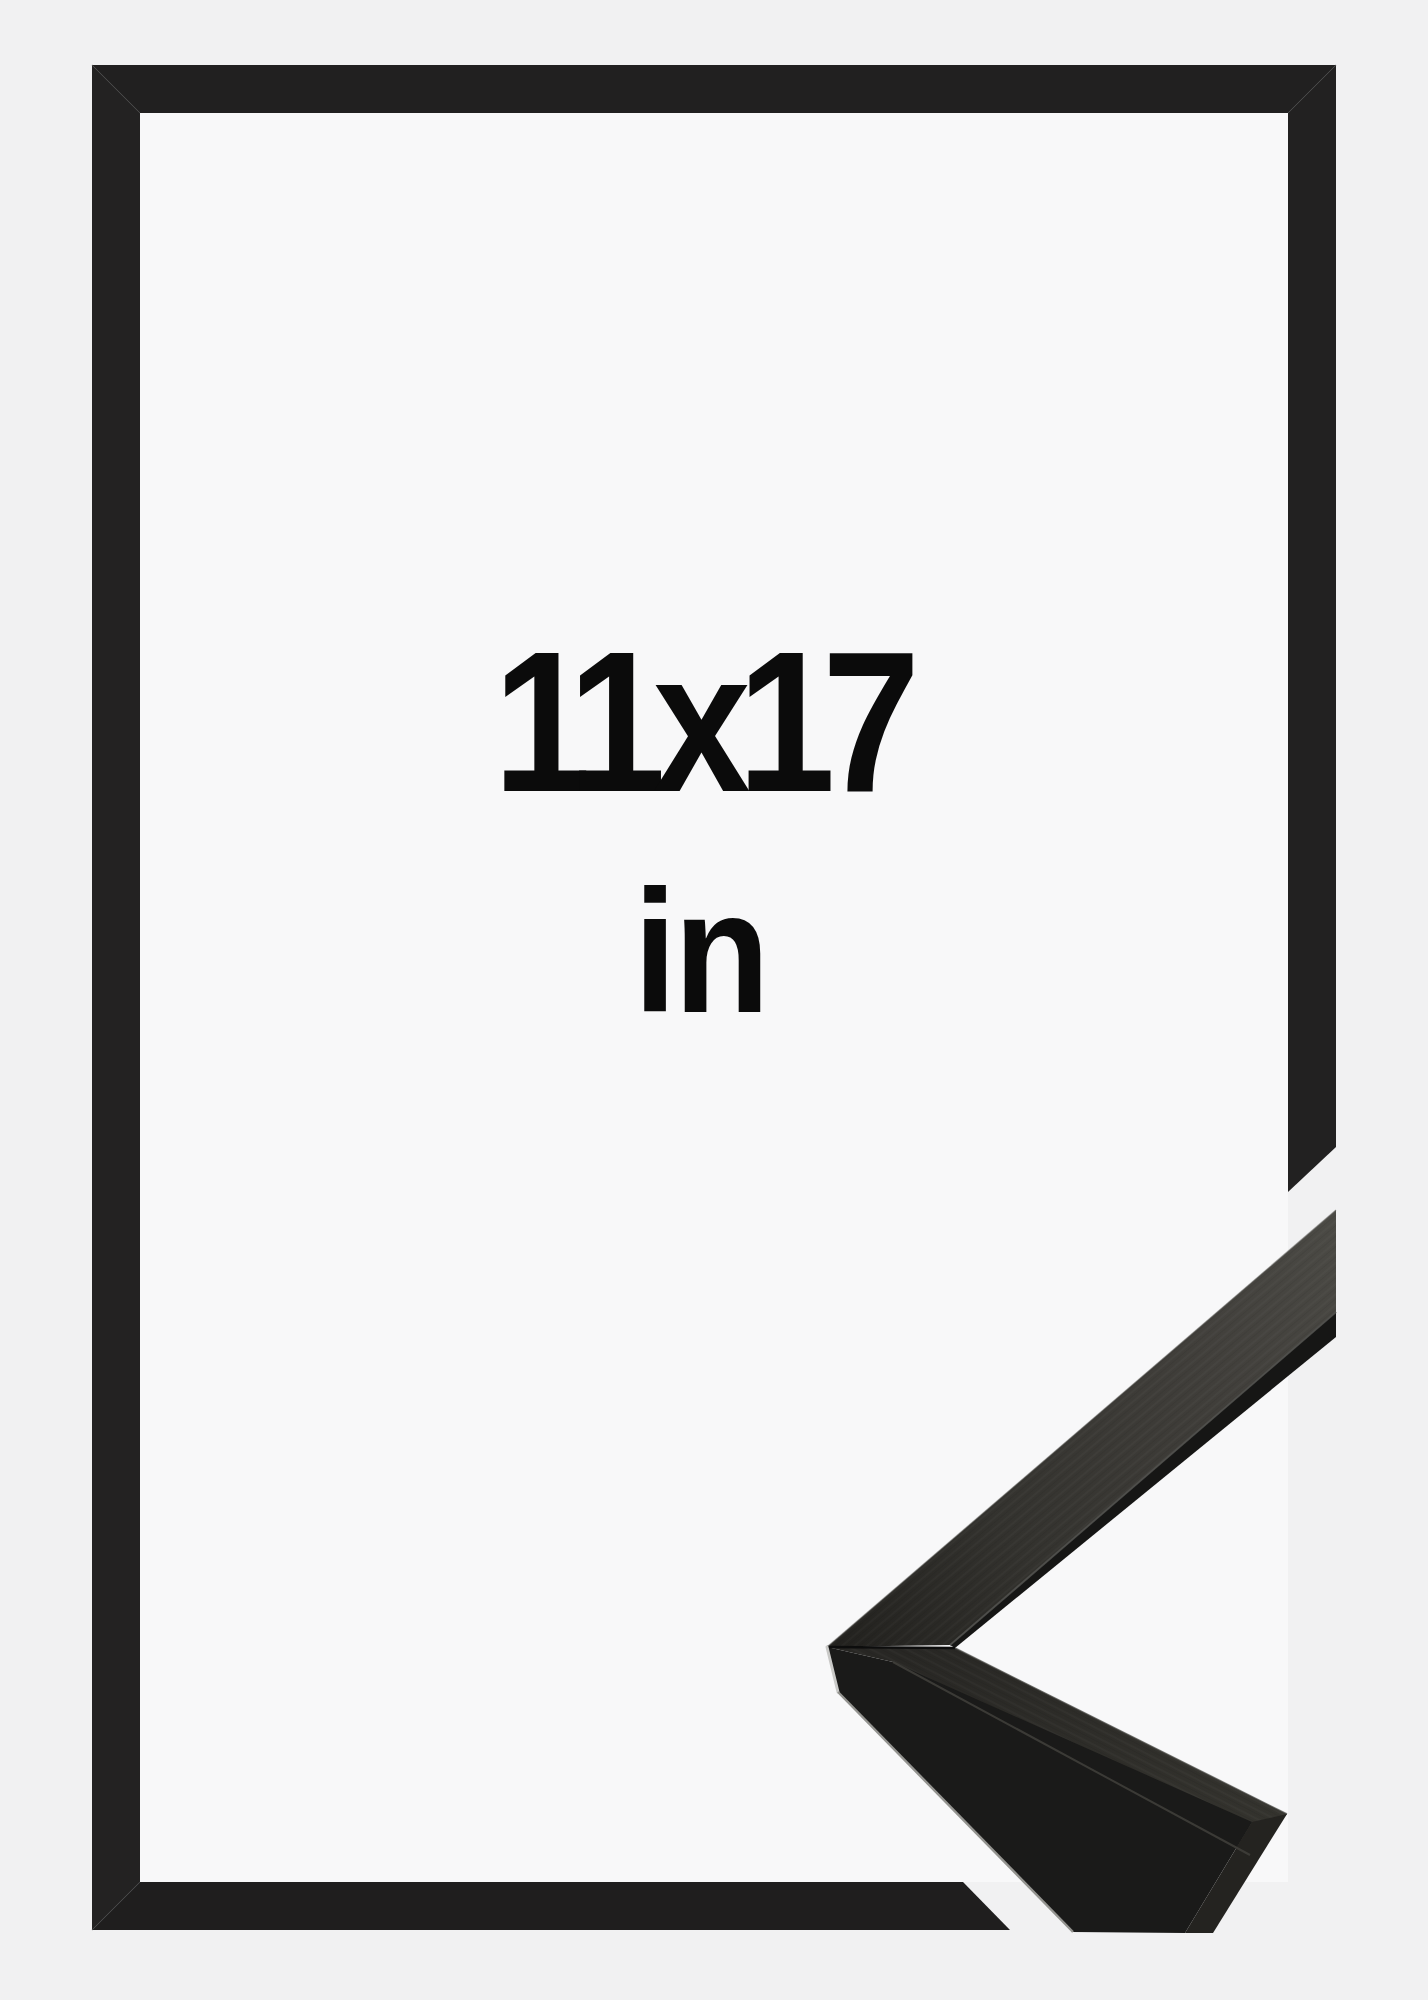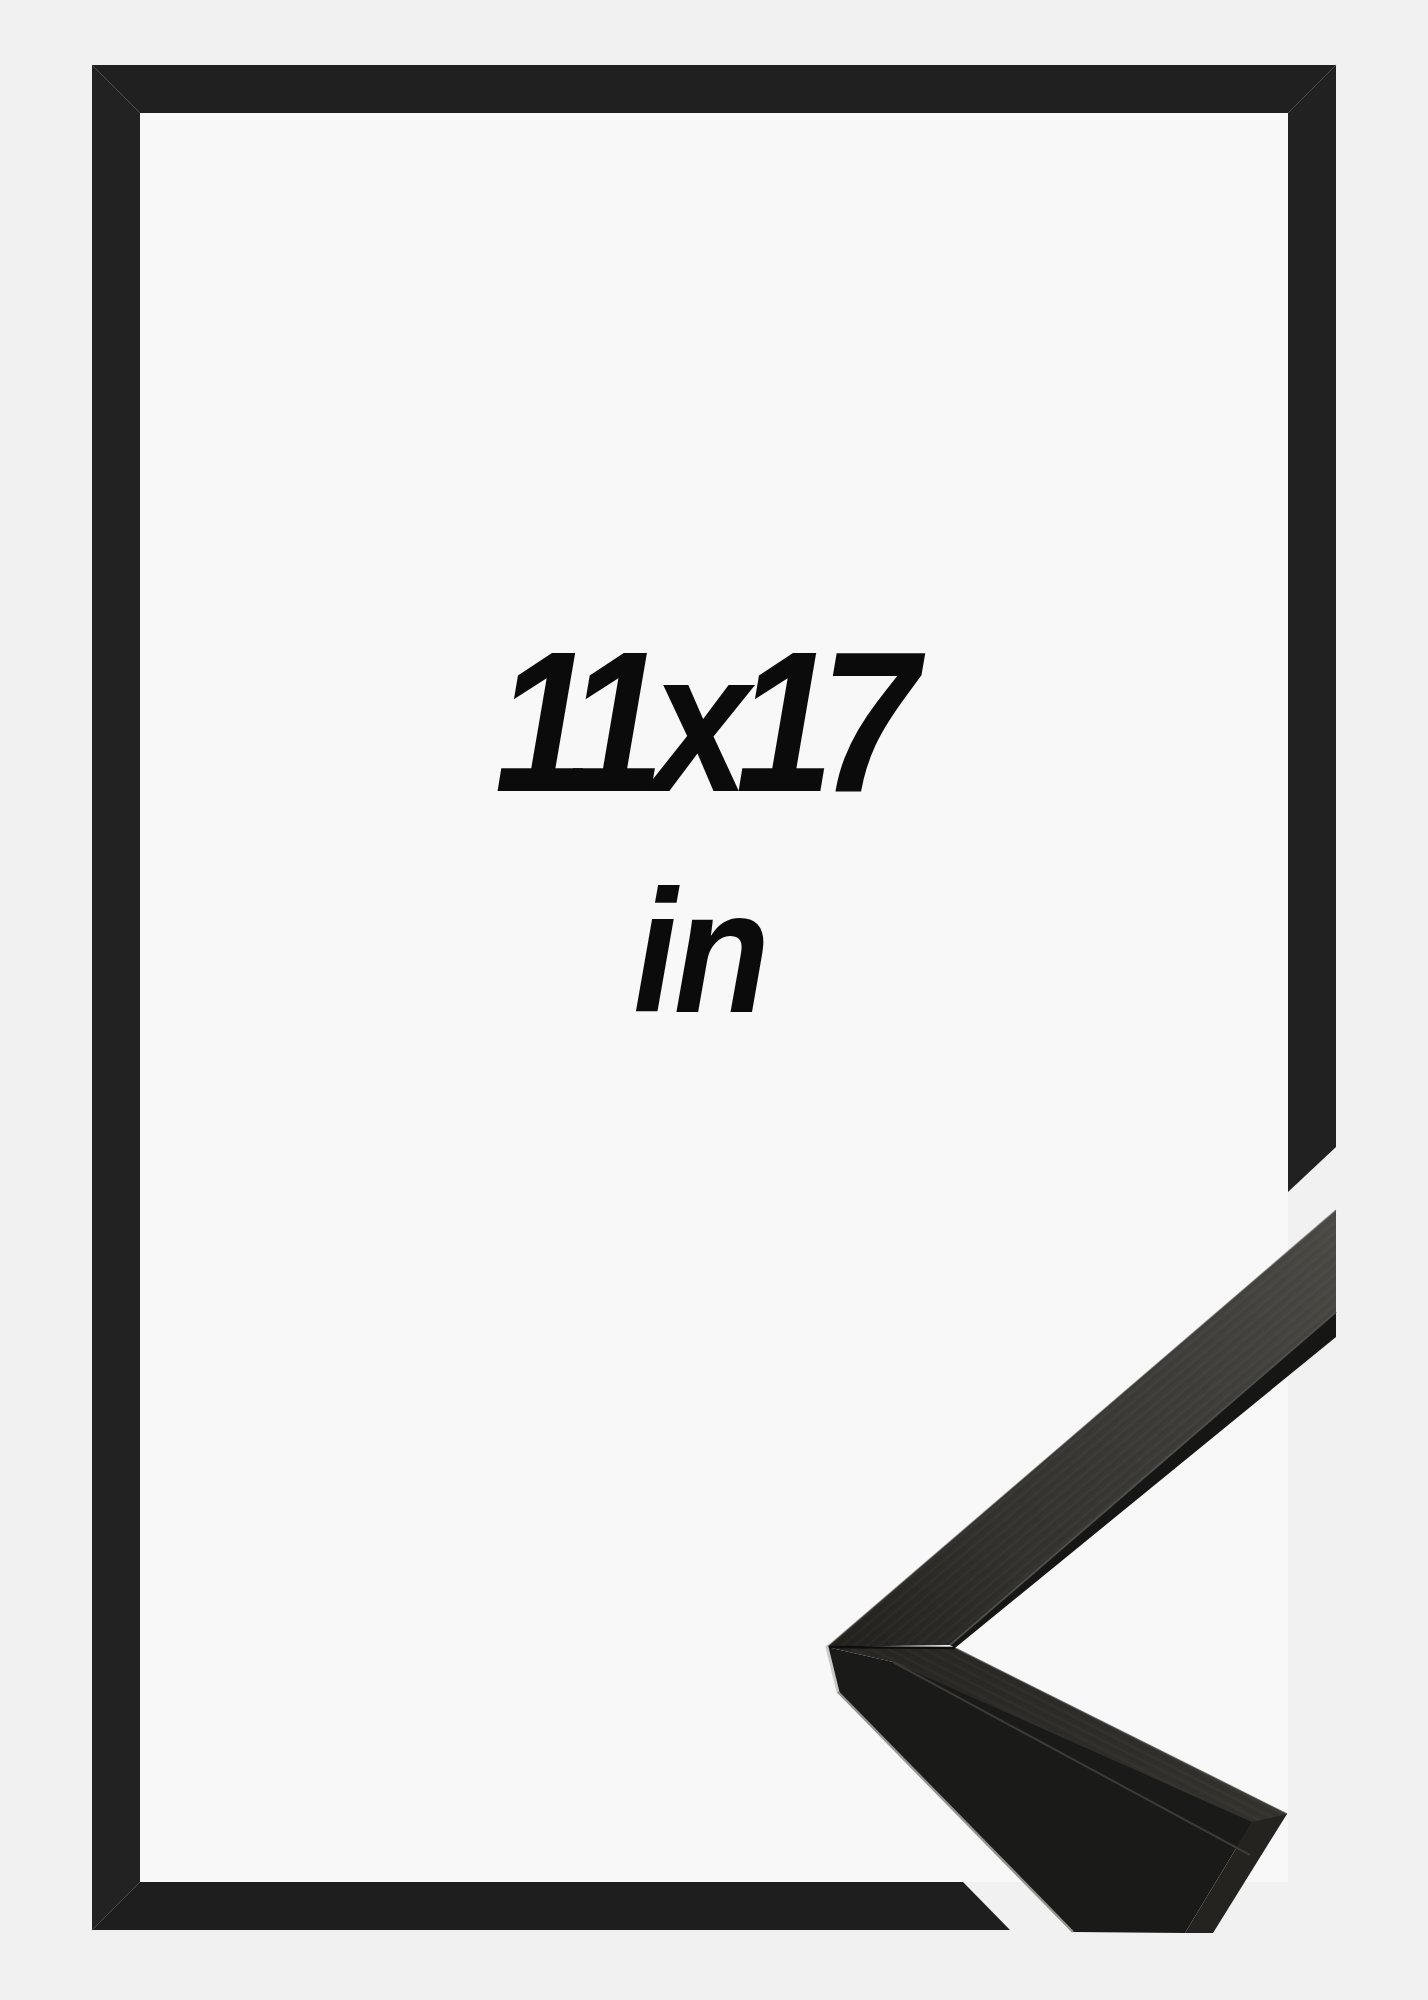--- a/index.html
+++ b/index.html
@@ -1,18 +1,18 @@
 <!DOCTYPE html>
 <html><head>
 <meta charset="utf-8">
 <style>
   html,body{margin:0;padding:0;background:#f1f1f2;}
   .stage{
     position:relative;width:1428px;height:2000px;overflow:hidden;
-    background:#f1f1f2;font-family:"Liberation Sans","DejaVu Sans",sans-serif;font-style:italic;
+    background:#f1f1f2;font-family:"Liberation Sans","DejaVu Sans",sans-serif;
   }
   .frame-svg{position:absolute;left:0;top:0;width:1428px;height:2000px;display:block;}
   .size-text{
     position:absolute;left:-14px;top:612px;width:1428px;text-align:center;
     font-weight:700;font-size:200px;line-height:1.1;letter-spacing:-0.075em;
     color:#0b0b0b;transform:scaleX(0.88);transform-origin:50% 50%;
     white-space:nowrap;
   }
   .unit-text{
     position:absolute;left:-14px;top:856px;width:1428px;text-align:center;

